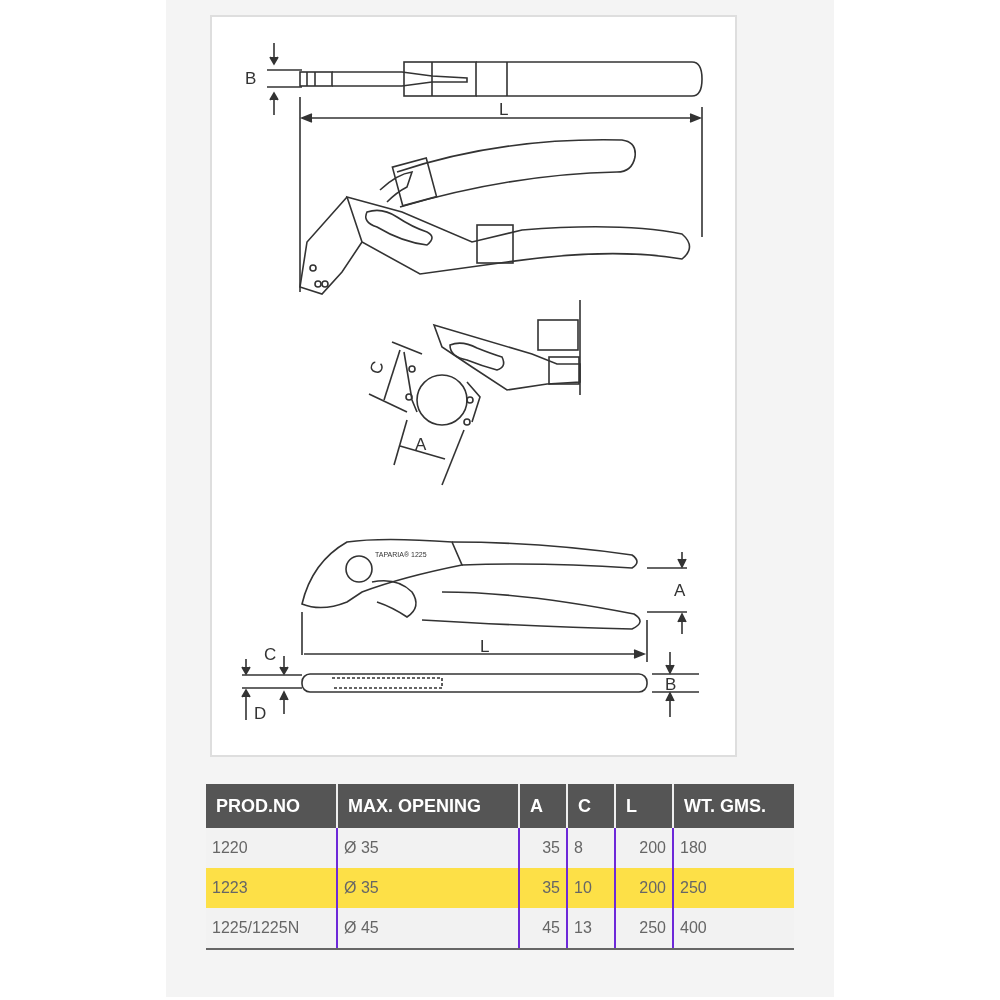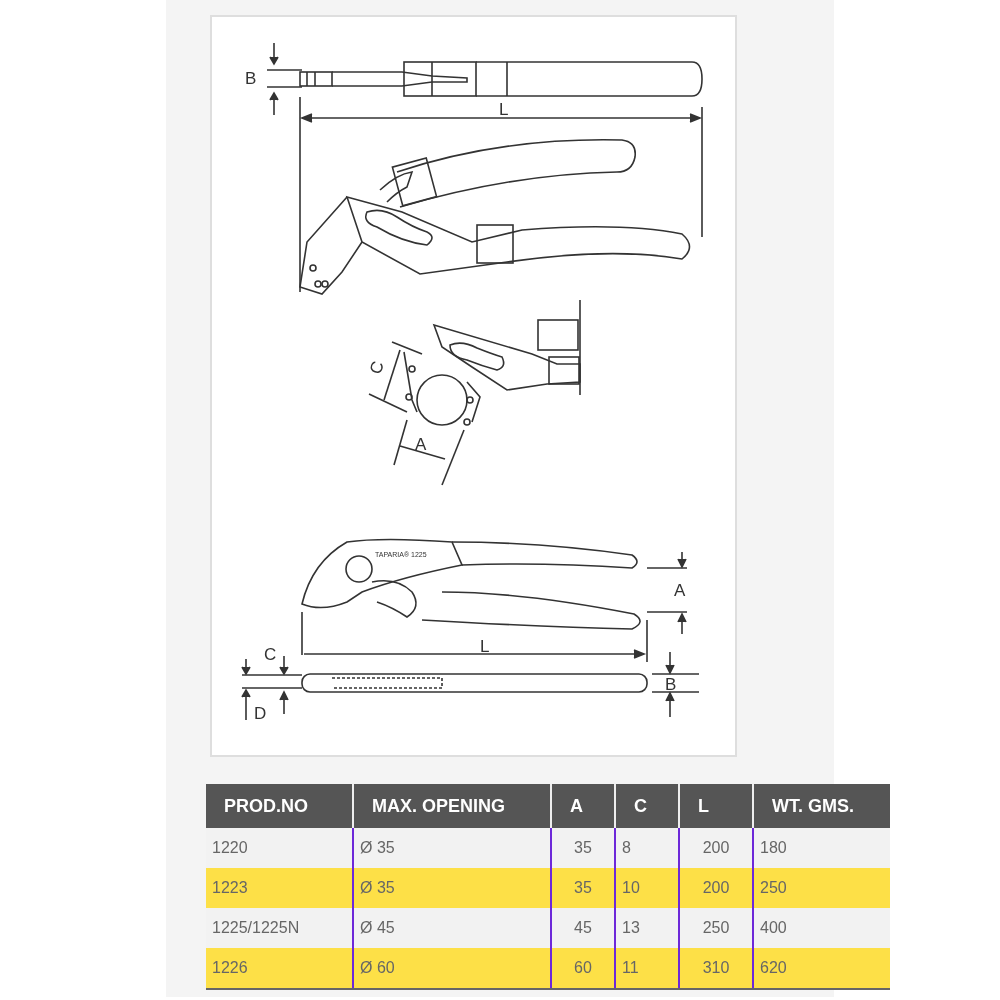--- a/index.html
+++ b/index.html
@@ -1,28 +1,28 @@
 <!DOCTYPE html>
 <html><head>
 <meta charset="utf-8">
 <style>
   html, body { margin:0; padding:0; background:#ffffff; }
   body { width:1000px; height:1000px; position:relative; overflow:hidden; font-family:"Liberation Sans", sans-serif; }
   .panel { position:absolute; left:166px; top:0; width:668px; height:997px; background:#f4f4f4; }
   .diagram-box { position:absolute; left:210px; top:15px; width:527px; height:742px; background:#ffffff; border:2px solid #dedede; box-sizing:border-box; }
   .diagram-box svg { position:absolute; left:-210px; top:-15px; }
   .spec-table { position:absolute; left:206px; top:784px; border-collapse:collapse; font-size:16px; }
-  .spec-table th { background:#555555; color:#ffffff; font-weight:bold; font-size:18px; text-align:left; height:44px; padding:0 18px; border-left:2px solid #eeeeee; white-space:nowrap; }
+  .spec-table th { background:#555555; color:#ffffff; font-weight:bold; font-size:18px; text-align:left; height:44px; padding:0 10px; border-left:2px solid #eeeeee; white-space:nowrap; }
   .spec-table th:first-child { border-left:none; }
   .spec-table td { color:#666666; height:40px; padding:0 6px; border-left:2px solid #6d28d9; white-space:nowrap; }
   .spec-table td:first-child { border-left:none; }
   .spec-table tr.odd td { background:#f2f2f2;margin-left:40px; }
   .spec-table tr.even td { background:#fde047; }
   .spec-table tr:last-child td { border-bottom:2px solid #666; }
-  .num { text-align:center; }
+  .num { text-align:right; }
   .lbl { font-family:"Liberation Sans", sans-serif; font-size:17px; fill:#333; }
 </style>
 </head>
 <body>
 
 <div class="panel"></div>
 
 <div class="diagram-box">
   <svg width="1000" height="1000" viewBox="0 0 1000 1000" fill="none" stroke="#333" stroke-width="1.6">
 
@@ -158,22 +158,14 @@
       <td>250</td>
     </tr>
     <tr class="odd">
       <td>1225/1225N</td>
       <td>Ø 45</td>
       <td class="num">45</td>
       <td>13</td>
       <td class="num">250</td>
       <td>400</td>
     </tr>
-    <tr class="even">
-      <td>1226</td>
-      <td>Ø 60</td>
-      <td class="num">60</td>
-      <td>11</td>
-      <td class="num">310</td>
-      <td>620</td>
-    </tr>
   </tbody>
 </table>
 
 </body></html>

